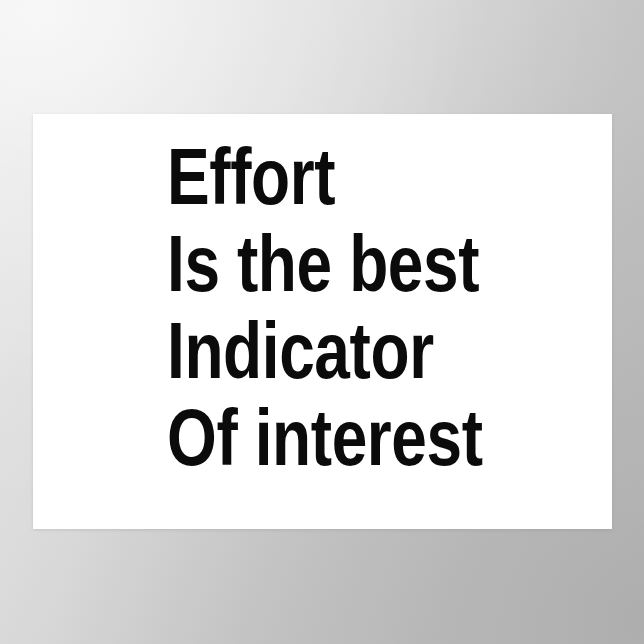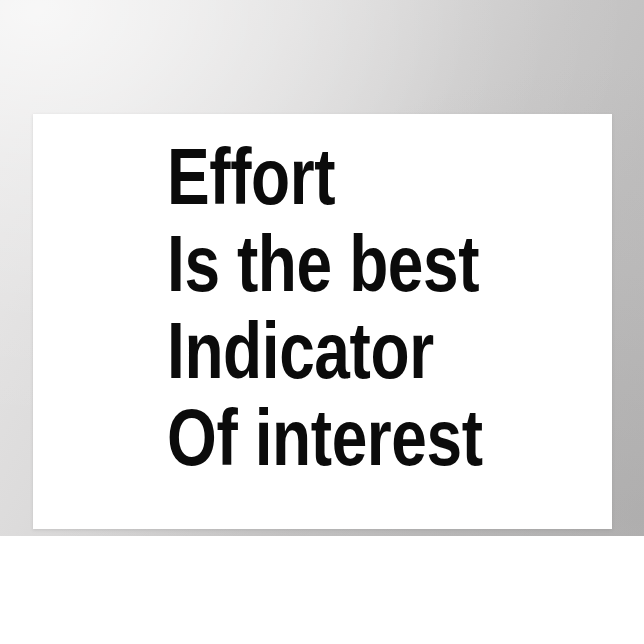--- a/index.html
+++ b/index.html
@@ -9,21 +9,21 @@
     height: 644px;
     overflow: hidden;
   }
   body {
     font-family: "Liberation Sans", sans-serif;
   }
 
   #canvas {
     position: relative;
     width: 644px;
-    height: 536px;
+    height: 644px;
     overflow: hidden;
     background: #fef9c3;
   }
 
   
   .backdrop-base {
     position: absolute;
     inset: 0;
     background: linear-gradient(118deg,
         #e6e5e5 0%,

